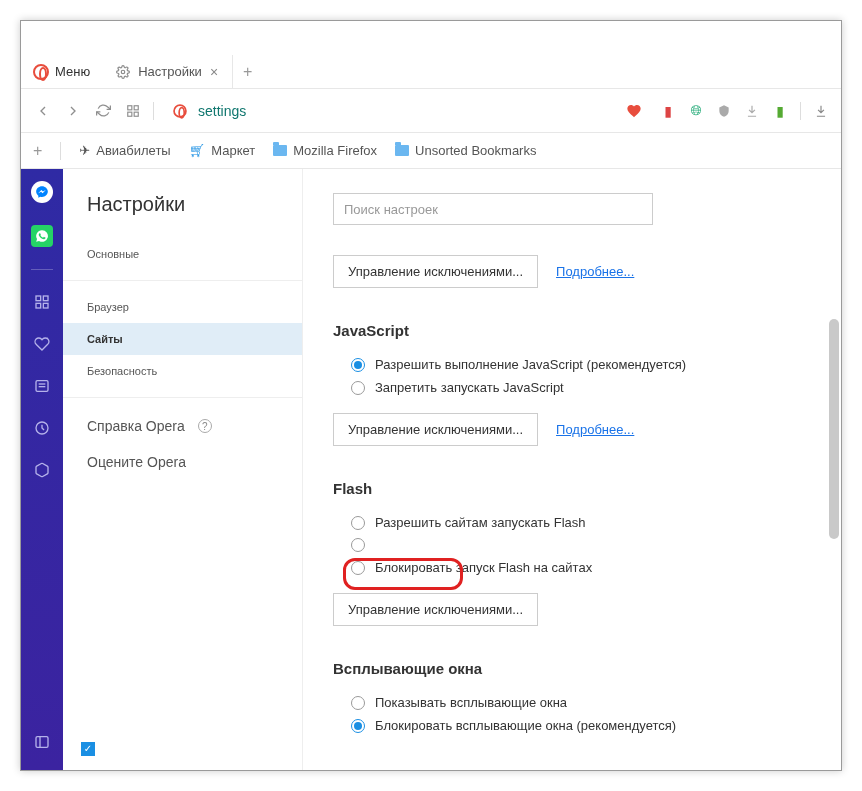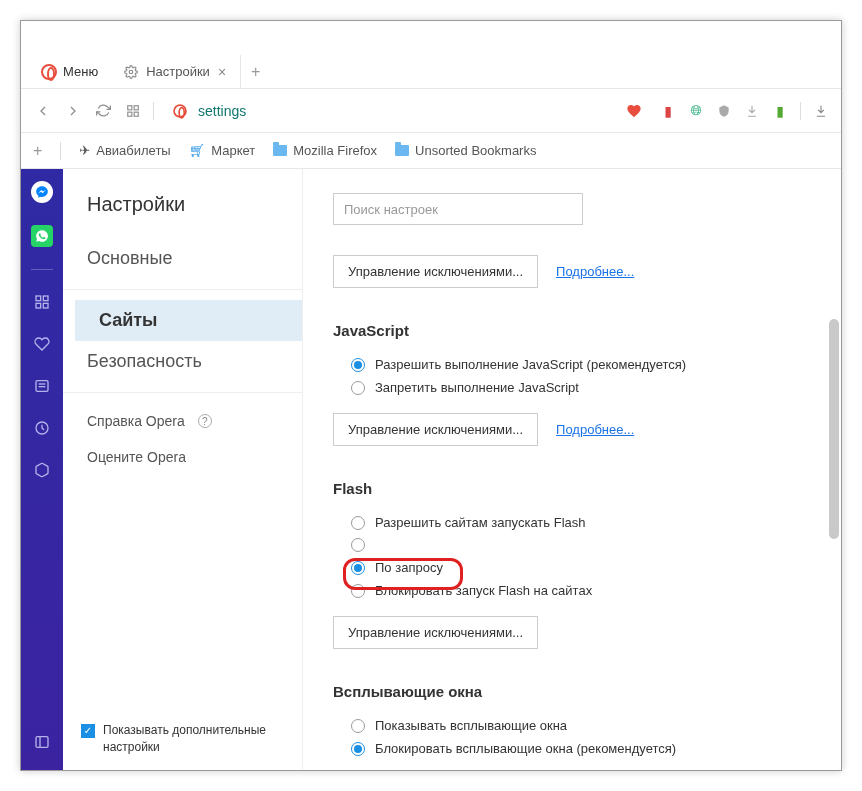--- a/index.html
+++ b/index.html
@@ -11,21 +11,21 @@
 .win-shade .bars { width: 22px; display:flex; flex-direction:column; justify-content:flex-end; gap:2px; }
 .win-shade .bars span { display:block; height:2px; background:#8a8a8a; }
 
 .win-controls { position: absolute; top: 32px; right: 26px; display: flex; }
 .win-btn { width: 28px; height: 18px; border: 1px solid #8a8a8a; background: linear-gradient(#f7f7f7,#e2e2e2); display:flex; align-items:center; justify-content:center; font-size:10px; color:#333;}
 .win-btn.close { background: linear-gradient(#e07d7d,#c94a4a); color:#fff; border-color:#a33; }
 .win-btn svg { width:10px; height:10px; }
 
 .titlebar-strip { height: 34px; background: #fff; }
 
-.tab-row { height: 34px; display: flex; align-items: stretch; padding-left: 8px; background:#fff; border-bottom:1px solid #e7e7e7; }
+.tab-row { height: 34px; display: flex; align-items: stretch; padding-left: 0; background:#fff; border-bottom:1px solid #e7e7e7; }
 .menu-btn { display:flex; align-items:center; gap:6px; padding:0 12px; font-size:13px; color:#333; }
 .opera-logo { width:16px; height:16px; border-radius:50%; border:2px solid #e84d3d; position:relative; }
 .opera-logo::after { content:""; position:absolute; left:4px; top:1px; width:4px; height:10px; border:2px solid #e84d3d; border-radius:50%; }
 .tab { display:flex; align-items:center; gap:8px; padding:0 14px; border-right:1px solid #e7e7e7; background:#fff; font-size:13px; color:#555; max-width:190px; }
 .tab-close { font-size:14px; color:#888; }
 .new-tab { display:flex; align-items:center; padding:0 10px; color:#999; font-size:16px; }
 
 .addr-row { height: 44px; display:flex; align-items:center; padding:0 12px; gap:10px; border-bottom:1px solid #e7e7e7; }
 .nav-icn { width:20px; height:20px; display:flex; align-items:center; justify-content:center; color:#8f8f8f; }
 .addr-input { flex:1; display:flex; align-items:center; gap:10px; padding:4px 8px; }
@@ -46,30 +46,30 @@
 .rail-ic { width:20px; height:20px; display:flex; align-items:center; justify-content:center; font-size:16px; }
 .rail-ic.messenger { background:#fff; border-radius:50%; width:22px; height:22px; }
 .rail-ic.messenger svg { fill:#0084ff; }
 .rail-ic.whatsapp { background:#25d366; border-radius:4px; width:22px; height:22px; color:#fff; }
 .rail-divider { width:22px; height:1px; background:rgba(255,255,255,0.25); }
 .rail-bottom { position:absolute; bottom:18px; }
 
 .settings-nav { width:240px; border-right:1px solid #eee; padding:24px 0 14px 0; display:flex; flex-direction:column; }
 .settings-title { font-size:20px; color:#333; padding:0 24px 22px 24px; font-weight:400; }
 .nav-list { display:flex; flex-direction:column; }
-.nav-item { padding:10px 24px; font-size:18px; color:#555; cursor:pointer; }
-.nav-item.active { background:#e0edf7; color:#333; font-weight:600;margin-left:12px; }
+.nav-item { padding:10px 24px; font-size:11px; color:#555; cursor:pointer; }
+.nav-item.active { background:#e0edf7; color:#333; font-weight:600; }
 .nav-sep { height:1px; background:#eee; margin:10px 0; }
 .help-item { padding:10px 24px; font-size:14px; color:#555; display:flex; align-items:center; gap:13px; }
 .help-q { width:14px; height:14px; border:1px solid #aaa; border-radius:50%; font-size:10px; display:flex; align-items:center; justify-content:center; color:#888; }
 .nav-footer { margin-top:auto; padding:14px 18px 0 18px; display:flex; align-items:flex-start; gap:8px; font-size:12px; color:#333; line-height:1.4; }
 .chk { width:14px; height:14px; background:#1a8fe3; display:flex; align-items:center; justify-content:center; color:#fff; font-size:10px; flex-shrink:0; margin-top:2px; }
 
 .main-pane { flex:1; padding:24px 30px 0 30px; overflow-y:auto; position:relative; }
-.search-box { width:250px; height:32px; border:1px solid #ccc; padding:0 10px; font-size:13px; color:#999; display:flex; align-items:center; margin-bottom:30px; }
+.search-box { width:320px; height:32px; border:1px solid #ccc; padding:0 10px; font-size:13px; color:#999; display:flex; align-items:center; margin-bottom:30px; }
 .section { margin-bottom:34px; }
 .sec-btnrow { display:flex; align-items:center; gap:18px; margin-top:14px; }
 .settings-btn { border:1px solid #ccc; background:#fff; padding:8px 14px; font-size:13px; color:#333; }
 .link { color:#1a73e8; font-size:13px; text-decoration:underline; }
 .sec-head { font-size:15px; font-weight:600; color:#333; margin-bottom:14px; }
 .radio-row { display:flex; align-items:center; gap:10px; padding:4px 0 4px 18px; font-size:13px; color:#333; }
 .radio { width:14px; height:14px; border:1px solid #999; border-radius:50%; display:flex; align-items:center; justify-content:center; flex-shrink:0; }
 .radio.checked { border-color:#1a8fe3; }
 .radio.checked::after { content:""; width:8px; height:8px; background:#1a8fe3; border-radius:50%; }
 
@@ -259,32 +259,32 @@
             <line x1="9" y1="4" x2="9" y2="20"></line>
           </svg>
         </div>
     </div>
 
     <div class="settings-nav">
       <div class="settings-title">Настройки</div>
       <div class="nav-list">
         <div class="nav-item">Основные</div>
         <div class="nav-sep"></div>
+        <div class="nav-item">Браузер</div>
         <div class="nav-item active">Сайты</div>
         <div class="nav-item">Безопасность</div>
         <div class="nav-sep"></div>
         <div class="help-item">
             <span>Справка Opera</span>
             <span class="help-q">?</span>
           </div>
         <div class="help-item">Оцените Opera</div>
       </div>
       <div class="nav-footer">
         <span class="chk">✓</span>
-        <span>Показывать дополнительные настройки</span>
       </div>
     </div>
 
     <div class="main-pane">
       <div class="scrollbar-fake"></div>
       <div class="search-box">Поиск настроек</div>
 
       <div class="section">
         <div class="sec-btnrow">
           <button class="settings-btn">Управление исключениями...</button>
@@ -293,42 +293,38 @@
       </div>
 
       <div class="section">
         <div class="sec-head">JavaScript</div>
         <div class="radio-row">
             <span class="radio checked"></span>
             <span>Разрешить выполнение JavaScript (рекомендуется)</span>
           </div>
         <div class="radio-row">
             <span class="radio"></span>
-            <span>Запретить выполнение JavaScript</span>
+            <span>Запретить запускать JavaScript</span>
           </div>
         <div class="sec-btnrow">
           <button class="settings-btn">Управление исключениями...</button>
           <a class="link">Подробнее...</a>
         </div>
       </div>
 
       <div class="section" style="position:relative;">
         <div class="sec-head">Flash</div>
         <div class="radio-row">
             <span class="radio"></span>
             <span>Разрешить сайтам запускать Flash</span>
           </div>
         <div class="radio-row">
             <span class="radio"></span>
           </div>
         <div class="radio-row">
-            <span class="radio checked"></span>
-            <span>По запросу</span>
-          </div>
-        <div class="radio-row">
             <span class="radio"></span>
             <span>Блокировать запуск Flash на сайтах</span>
           </div>
         <div class="sec-btnrow">
           <button class="settings-btn">Управление исключениями...</button>
         </div>
         <div class="highlight-ring" style="left:10px; top:78px; width:120px; height:32px;"></div>
       </div>
 
       <div class="section">

